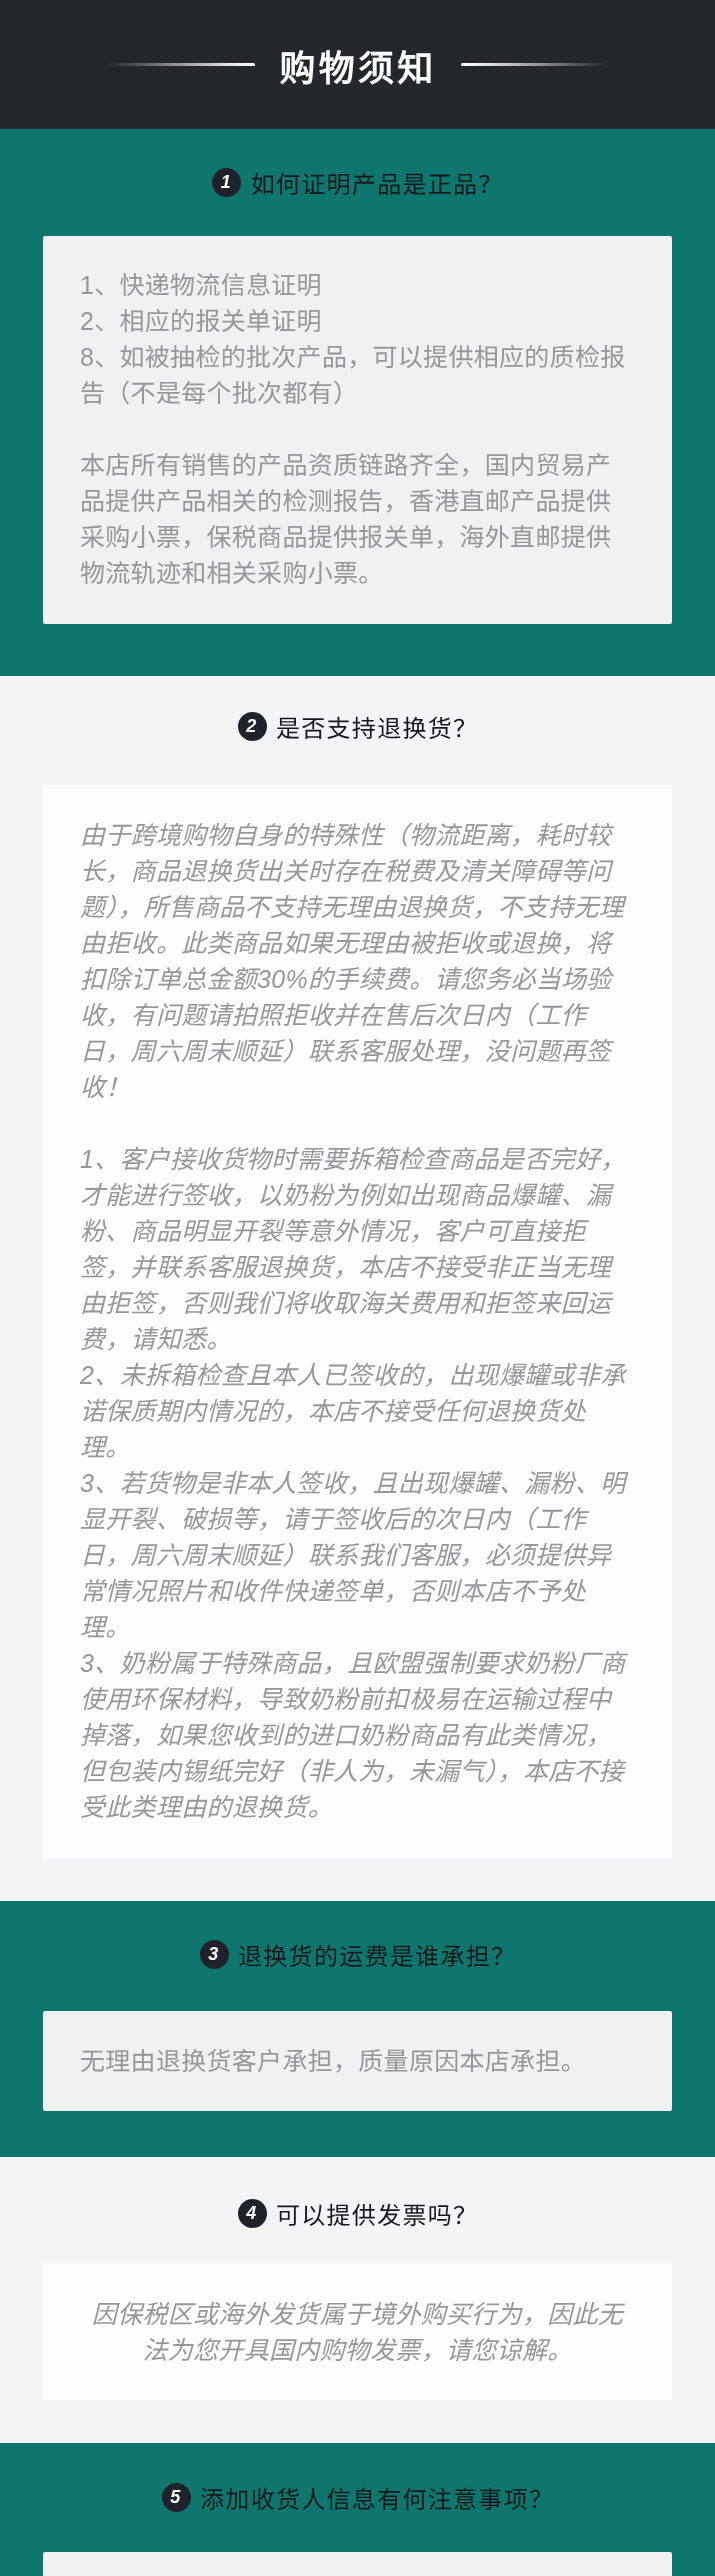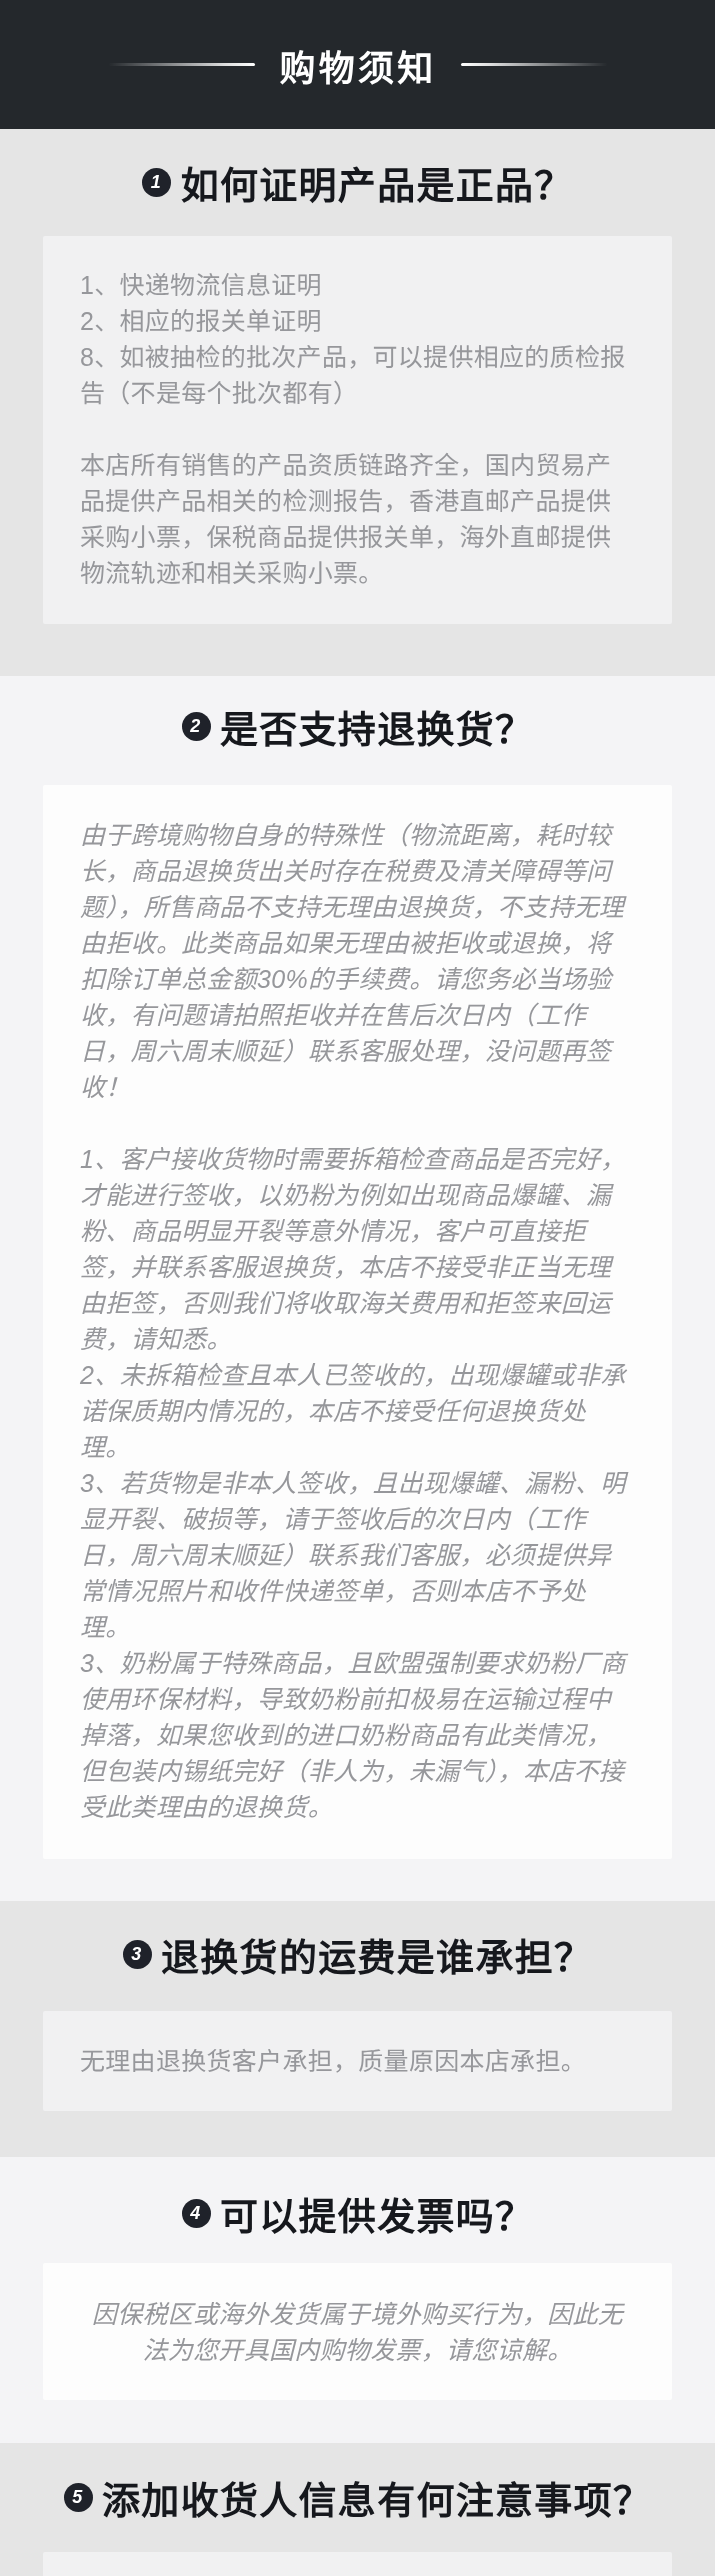--- a/index.html
+++ b/index.html
@@ -13,21 +13,21 @@
     --box-gray: #f1f1f2;
     --band-gray: #f4f4f6;
     --box-white: #fdfdfd;
   }
 
   .page {
     position: relative;
     width: 716px;
     height: 2576px;
     margin: 0 auto;
-    background: #e5e5e5;
+    background: #0f766e;
     overflow: hidden;
     font-family: "Liberation Sans", "DejaVu Sans", sans-serif;
   }
 
   
   .hdr {
     height: 129px;
     background: var(--header-bg);
     display: flex;
     align-items: center;
@@ -70,22 +70,22 @@
     font-weight: bold;
     font-style: italic;
     display: flex;
     align-items: center;
     justify-content: center;
     flex: 0 0 29px;
     padding-right: 2px;
   }
   .sec-title {
     margin: 0;
-    font-size: 38px;
-    font-weight: bold;
+    font-size: 24px;
+    font-weight: normal;
     color: var(--title-color);
     letter-spacing: 1.3px;
     white-space: nowrap;
   }
 
   .box {
     width: 629px;
     margin-left: 43px;
     margin-right: 67px;
     border-radius: 2px;

